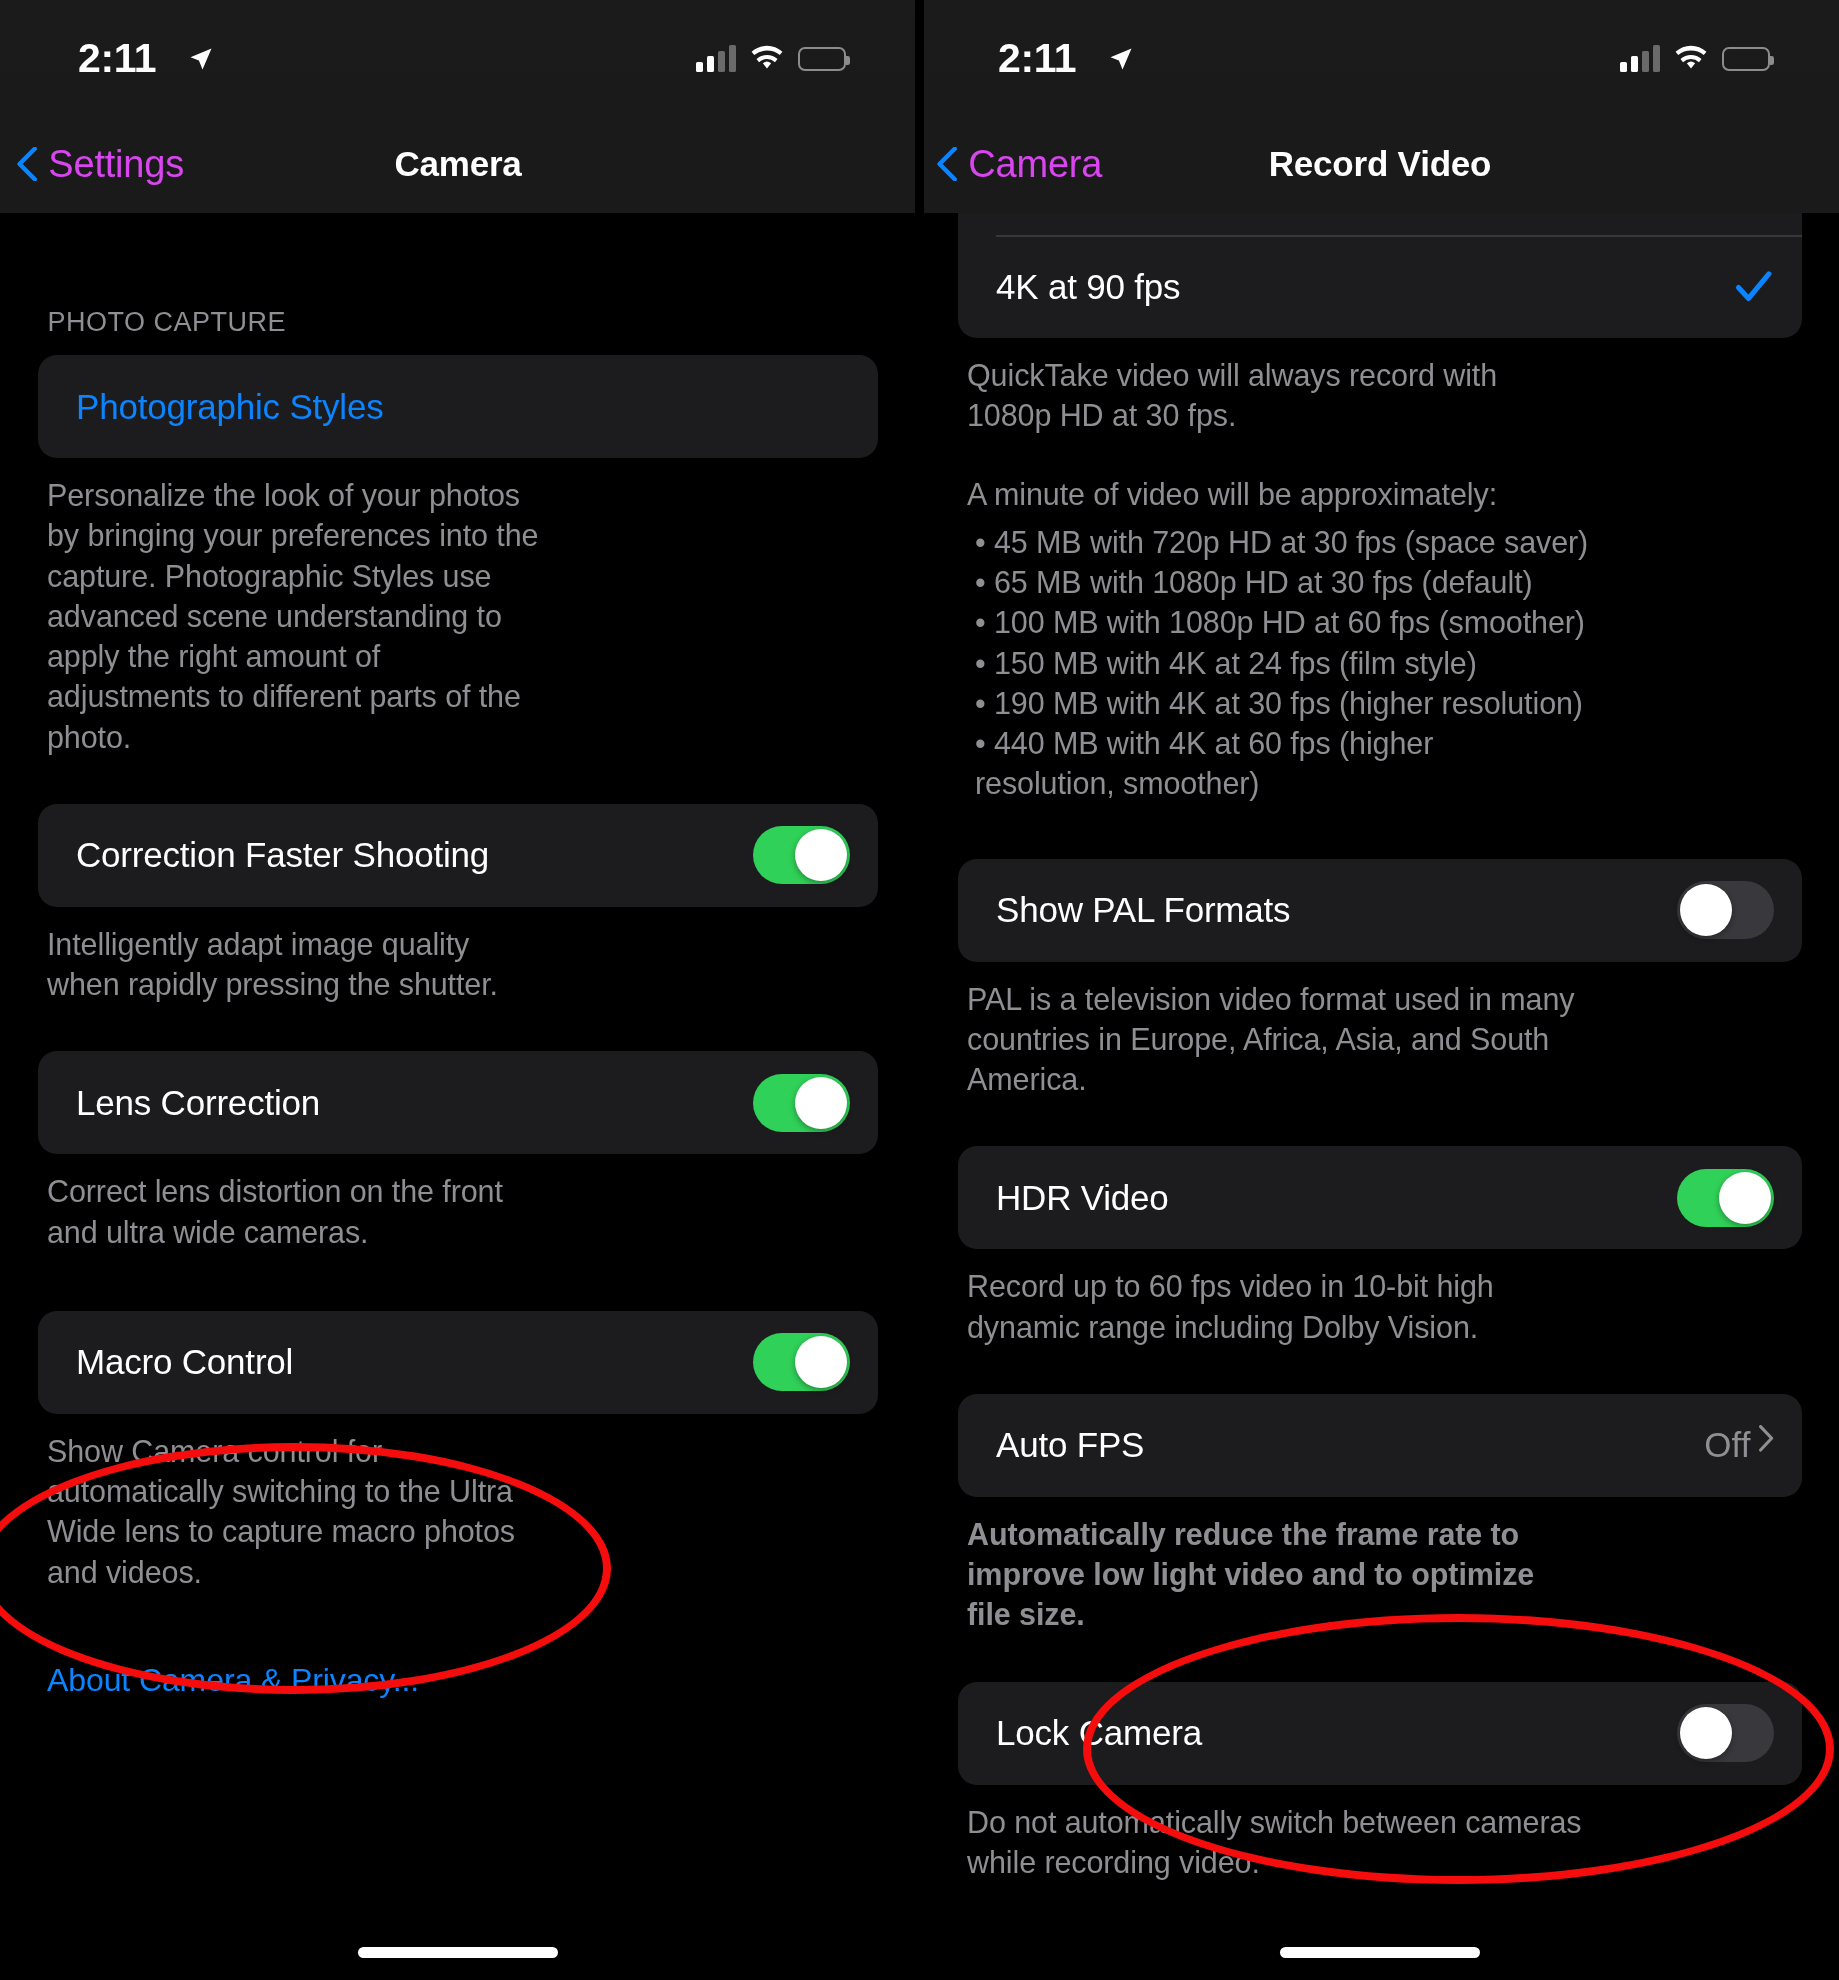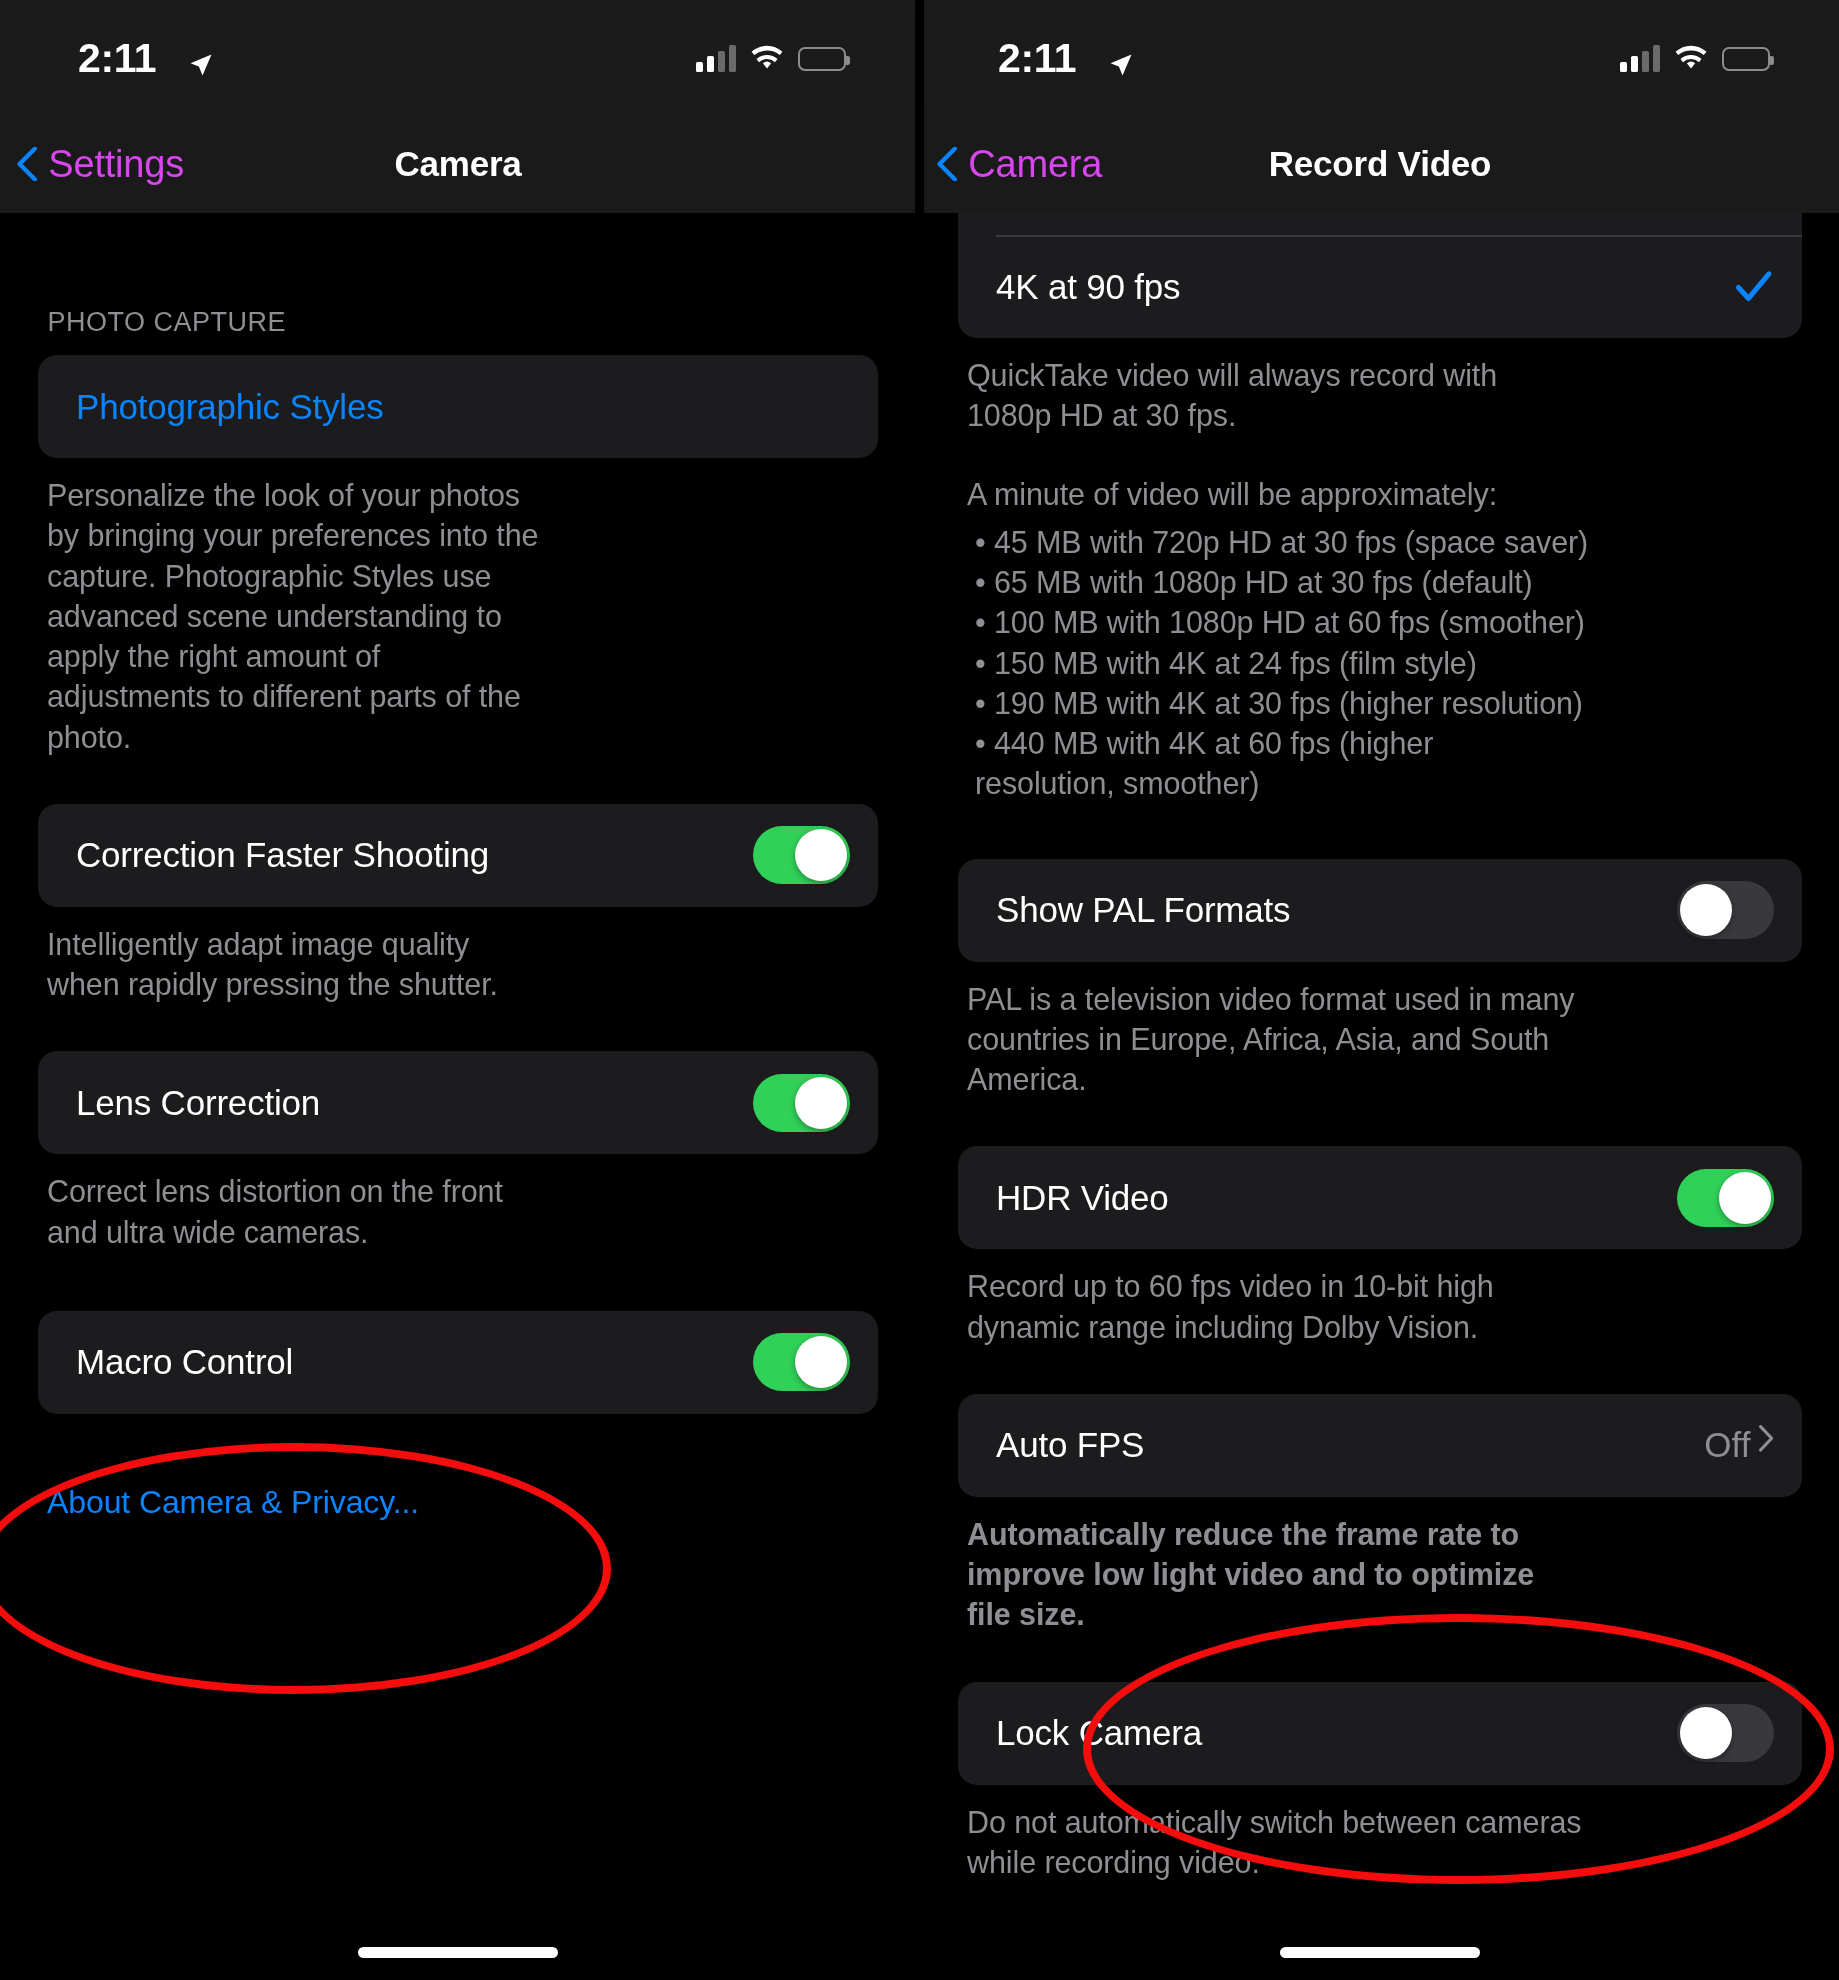--- a/index.html
+++ b/index.html
@@ -44,21 +44,21 @@
     height: 117px;
     display: flex;
     align-items: center;
     justify-content: space-between;
     padding: 0 70px 0 78px;
     box-sizing: border-box;
     z-index: 20;
   }
   .sb-left {
     display: flex;
-    align-items: flex-end;
+    align-items: center;
     gap: 31px;
   }
   .sb-time {
     color: #fff;
     font-size: 41px;
     font-weight: 600;
     letter-spacing: -0.4px;
     line-height: 1;
   }
   .loc-arrow {
@@ -346,20 +346,21 @@
       <div class="spacer-76"></div>
 
       <div class="group">
         <div class="row">
           <span class="row-label">Macro Control</span>
           <div class="toggle on">
               <div class="knob"></div>
             </div>
         </div>
       </div>
+      <div class="footnote" style="max-width:485px;">Show Camera control for automatically switching to the Ultra Wide lens to capture macro photos and videos.</div>
 
       <div class="spacer-90"></div>
 
       <div class="link-row">About Camera &amp; Privacy...</div>
     </div>
 
     <div class="header-shade"></div>
 
     <div class="statusbar">
       <div class="sb-left">

